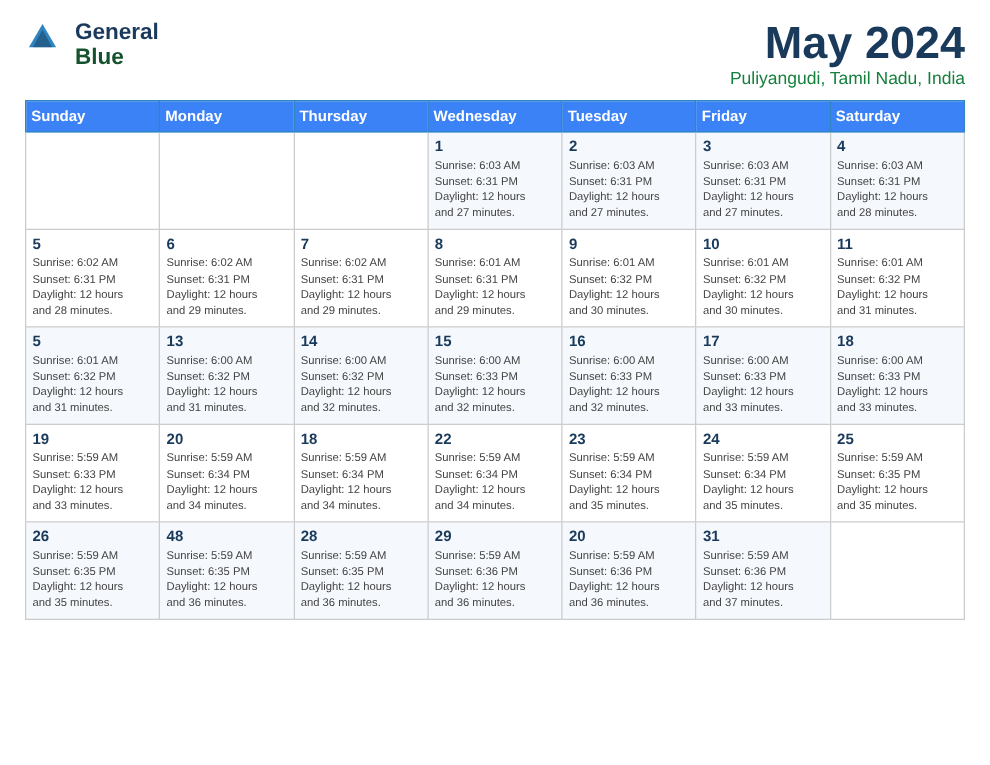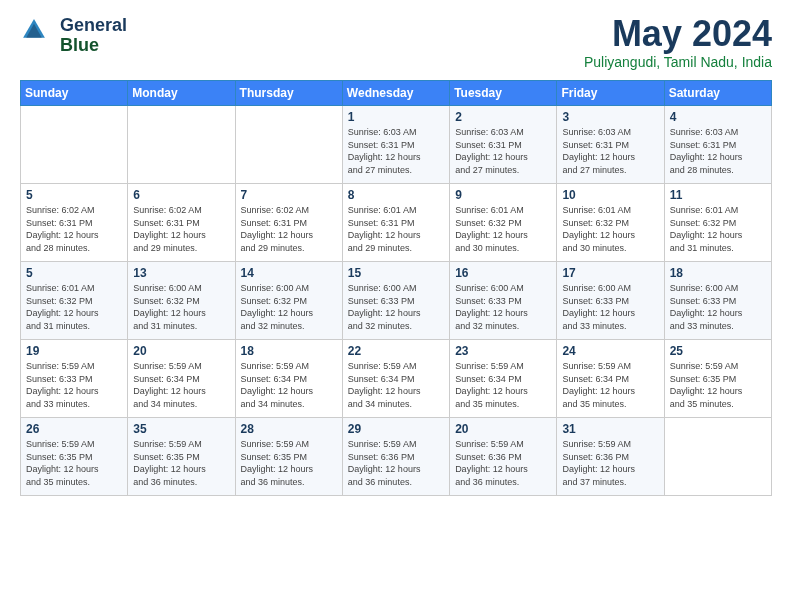--- a/index.html
+++ b/index.html
@@ -318,21 +318,21 @@
         </tr>
         <tr>
           <td>
             <span class="day-num">26</span>
             <div class="day-info" style="white-space: pre-line;">Sunrise: 5:59 AM
 Sunset: 6:35 PM
 Daylight: 12 hours
 and 35 minutes.</div>
           </td>
           <td>
-            <span class="day-num">35</span>
+            <span class="day-num">48</span>
             <div class="day-info" style="white-space: pre-line;">Sunrise: 5:59 AM
 Sunset: 6:35 PM
 Daylight: 12 hours
 and 36 minutes.</div>
           </td>
           <td>
             <span class="day-num">28</span>
             <div class="day-info" style="white-space: pre-line;">Sunrise: 5:59 AM
 Sunset: 6:35 PM
 Daylight: 12 hours

